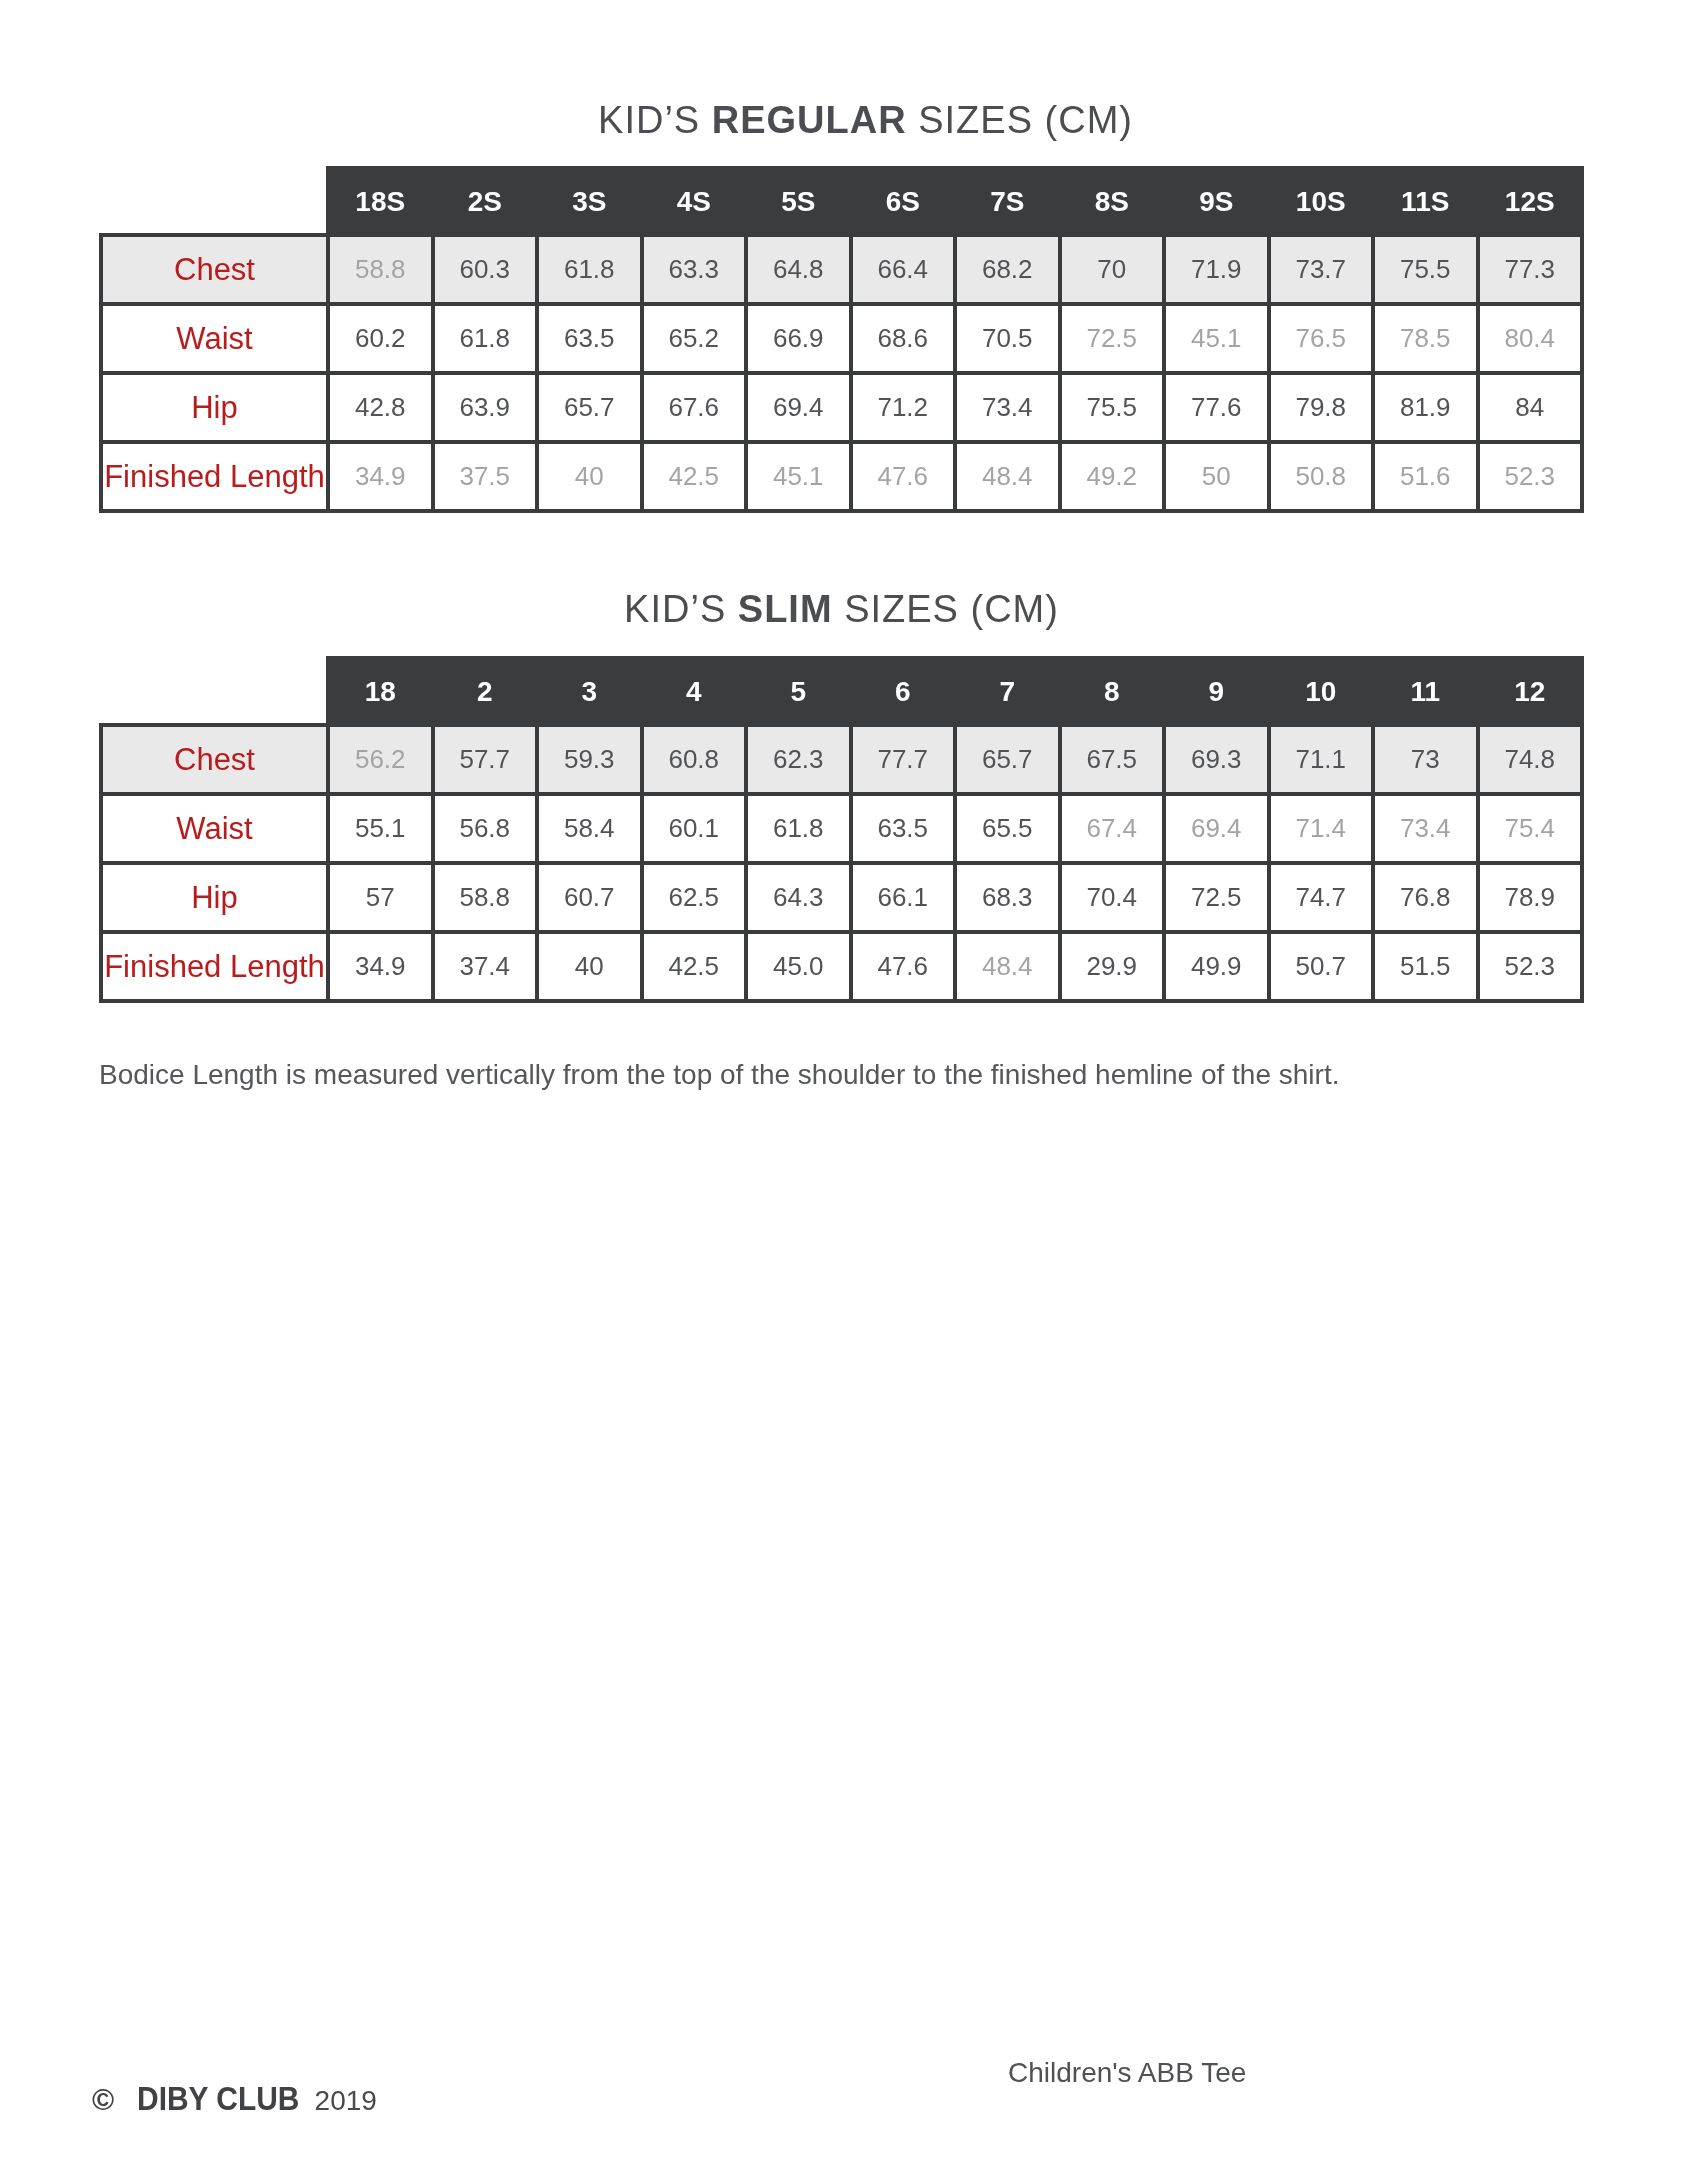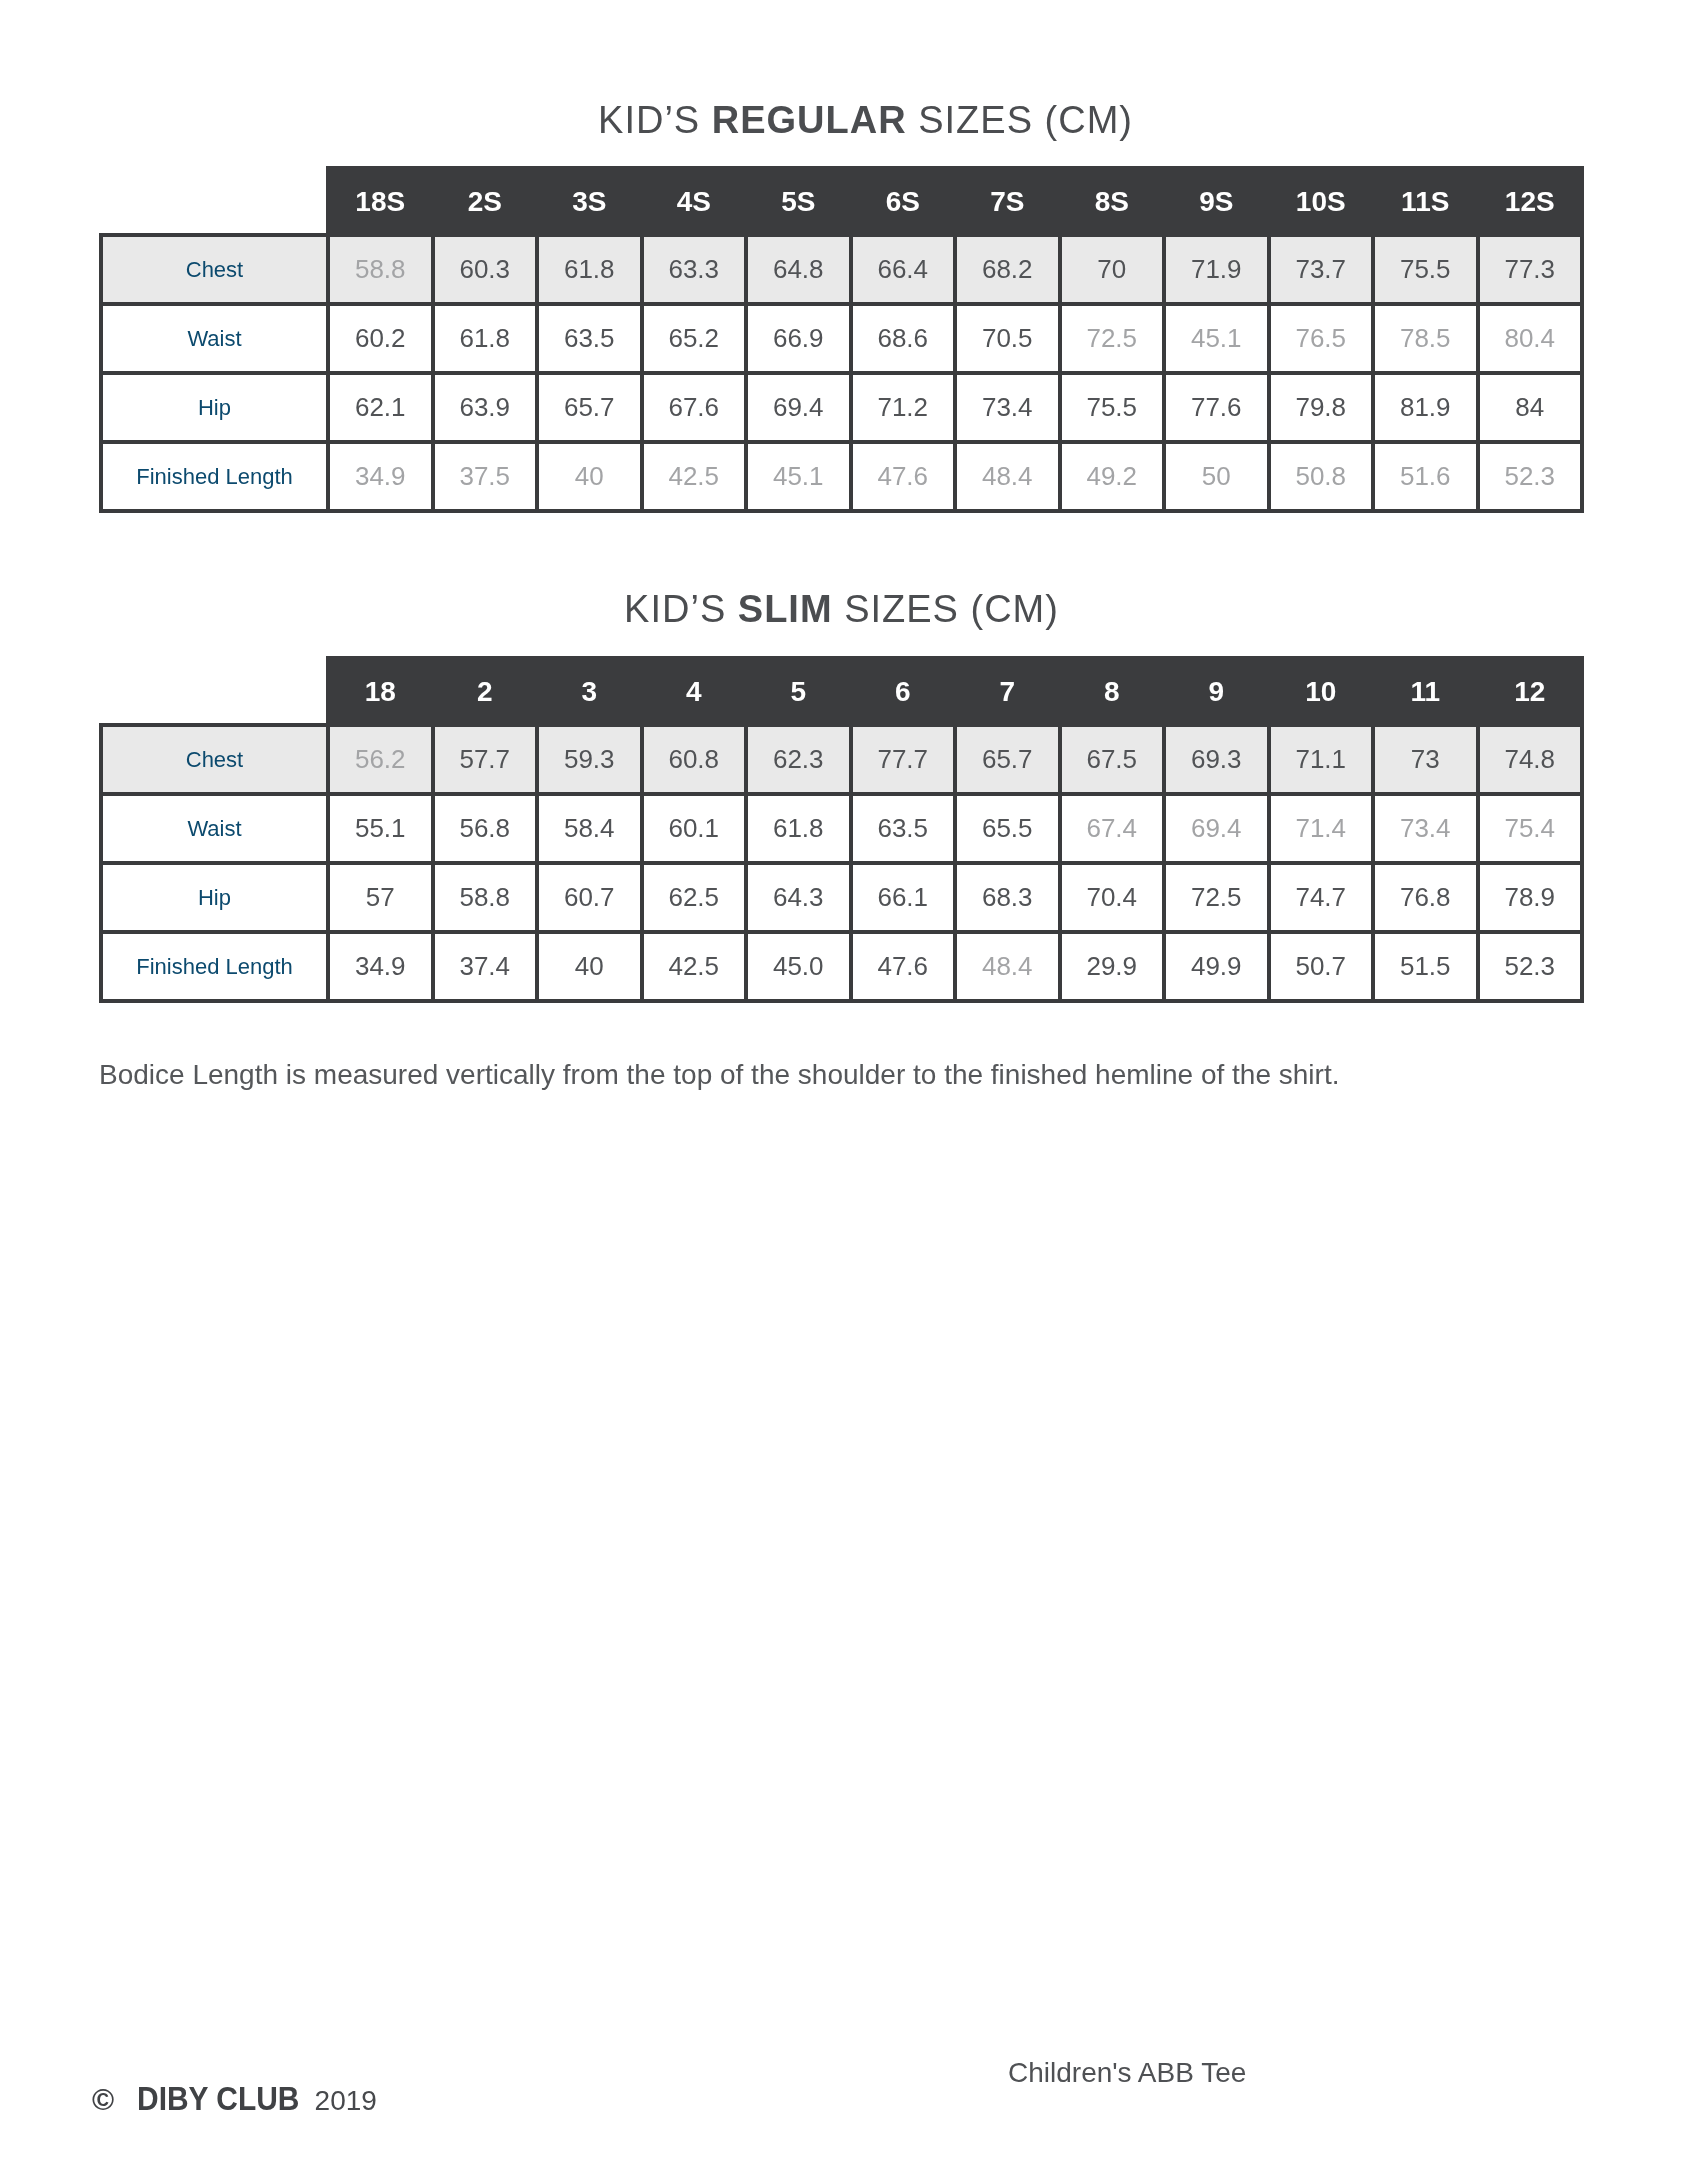--- a/index.html
+++ b/index.html
@@ -59,23 +59,23 @@
   }
   .sizes-table thead th.corner {
     background: #ffffff;
     border: none;
     width: 225px;
   }
   .sizes-table tbody tr { height: 69px; }
   .sizes-table tbody tr:first-child th,
   .sizes-table tbody tr:first-child td { background: #e9e9e9; }
   .sizes-table tbody th.row-label {
-    font-size: 22px;
+    font-size: 31px;
     font-weight: 400;
-    color: #0c4a6e;
+    color: #b91c1c;
     background: #ffffff;
   }
   .sizes-table tbody td {
     font-size: 26px;
     color: #515356;
     background: #ffffff;
   }
   .sizes-table tbody tr:first-child th.row-label { background: #e9e9e9; }
   .sizes-table tbody td.muted { color: #a3a4a6; }
 
@@ -174,21 +174,21 @@
           <td>68.6</td>
           <td>70.5</td>
           <td class="muted">72.5</td>
           <td class="muted">45.1</td>
           <td class="muted">76.5</td>
           <td class="muted">78.5</td>
           <td class="muted">80.4</td>
         </tr>
         <tr>
           <th class="row-label">Hip</th>
-          <td>62.1</td>
+          <td>42.8</td>
           <td>63.9</td>
           <td>65.7</td>
           <td>67.6</td>
           <td>69.4</td>
           <td>71.2</td>
           <td>73.4</td>
           <td>75.5</td>
           <td>77.6</td>
           <td>79.8</td>
           <td>81.9</td>

